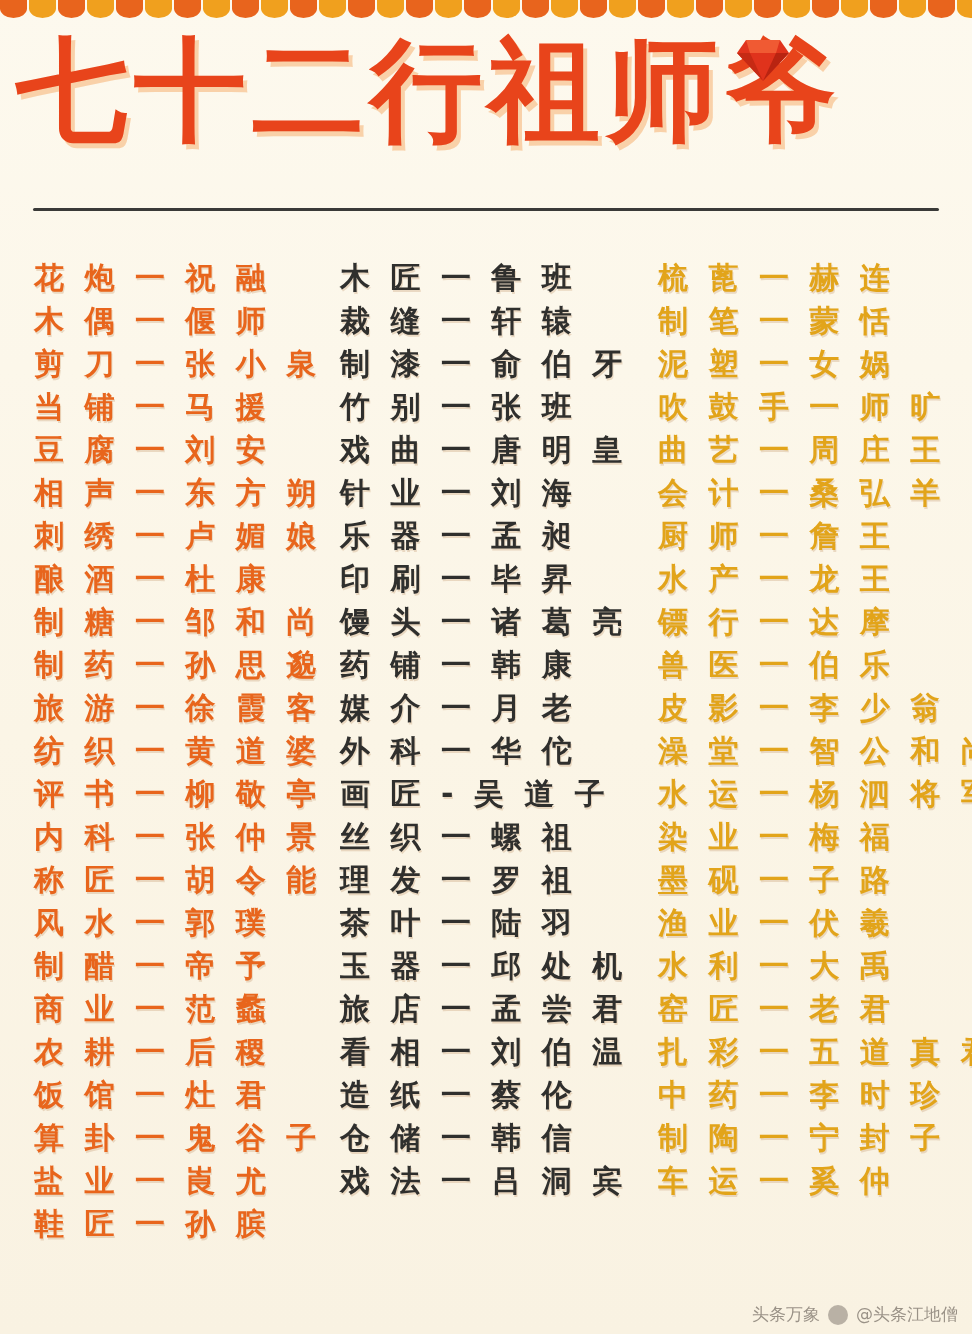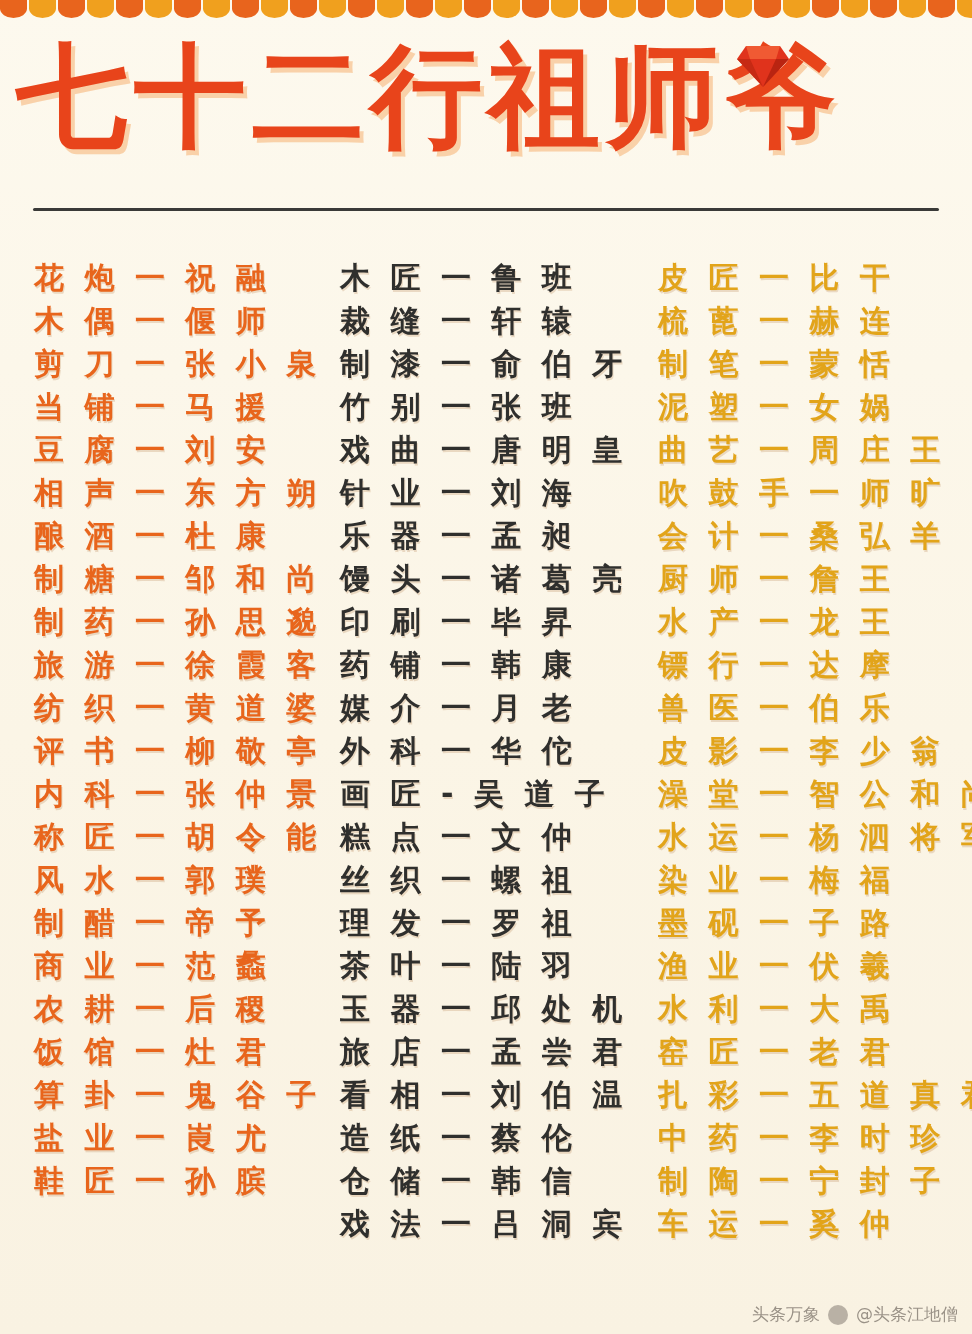--- a/index.html
+++ b/index.html
@@ -42,21 +42,21 @@
     border-bottom-right-radius: 14px 10px;
     flex: 0 0 auto;
   }
   .top-band .scallop:nth-child(even) {
     background: #f0a01e;
   }
 
   
   .title-wrap {
     position: absolute;
-    top: 32px;
+    top: 26px;
     left: 0;
     width: 858px;
     text-align: center;
   }
   .main-title {
     display: inline-block;
     font-family: "DejaVu Serif", "Liberation Serif", serif;
     font-weight: bold;
     font-size: 112px;
     line-height: 1.15;
@@ -206,20 +206,23 @@
       <div class="entry c-orange">
           <span class="ch">当 铺 一 马 援</span>
         </div>
       <div class="entry c-orange">
           <span class="ch">豆 腐 一 刘 安</span>
         </div>
       <div class="entry c-orange">
           <span class="ch">相 声 一 东 方 朔</span>
         </div>
       <div class="entry c-orange">
+          <span class="ch">刺 绣 一 卢 媚 娘</span>
+        </div>
+      <div class="entry c-orange">
           <span class="ch">酿 酒 一 杜 康</span>
         </div>
       <div class="entry c-orange">
           <span class="ch">制 糖 一 邹 和 尚</span>
         </div>
       <div class="entry c-orange">
           <span class="ch">制 药 一 孙 思 邈</span>
         </div>
       <div class="entry c-orange">
           <span class="ch">旅 游 一 徐 霞 客</span>
@@ -278,41 +281,38 @@
       <div class="entry c-dark">
           <span class="ch">戏 曲 一 唐 明 皇</span>
         </div>
       <div class="entry c-dark">
           <span class="ch">针 业 一 刘 海</span>
         </div>
       <div class="entry c-dark">
           <span class="ch">乐 器 一 孟 昶</span>
         </div>
       <div class="entry c-dark">
+          <span class="ch">印 刷 一 毕 昇</span>
+        </div>
+      <div class="entry c-dark">
           <span class="ch">馒 头 一 诸 葛 亮</span>
         </div>
       <div class="entry c-dark">
-          <span class="ch">印 刷 一 毕 昇</span>
-        </div>
-      <div class="entry c-dark">
           <span class="ch">药 铺 一 韩 康</span>
         </div>
       <div class="entry c-dark">
           <span class="ch">媒 介 一 月 老</span>
         </div>
       <div class="entry c-dark">
           <span class="ch">外 科 一 华 佗</span>
         </div>
       <div class="entry c-dark">
           <span class="ch">画 匠 - 吴 道 子</span>
         </div>
       <div class="entry c-dark">
-          <span class="ch">糕 点 一 文 仲</span>
-        </div>
-      <div class="entry c-dark">
           <span class="ch">丝 织 一 螺 祖</span>
         </div>
       <div class="entry c-dark">
           <span class="ch">理 发 一 罗 祖</span>
         </div>
       <div class="entry c-dark">
           <span class="ch">茶 叶 一 陆 羽</span>
         </div>
       <div class="entry c-dark">
           <span class="ch">玉 器 一 邱 处 机</span>
@@ -329,36 +329,33 @@
       <div class="entry c-dark">
           <span class="ch">仓 储 一 韩 信</span>
         </div>
       <div class="entry c-dark">
           <span class="ch">戏 法 一 吕 洞 宾</span>
         </div>
     </div>
 
     <div class="col col-3">
       <div class="entry c-gold">
-          <span class="ch">皮 匠 一 比 干</span>
-        </div>
-      <div class="entry c-gold">
           <span class="ch">梳 蓖 一 赫 连</span>
         </div>
       <div class="entry c-gold">
           <span class="ch">制 笔 一 蒙 恬</span>
         </div>
       <div class="entry c-gold">
           <span class="ch">泥 塑 一 女 娲</span>
         </div>
       <div class="entry c-gold">
+          <span class="ch">吹 鼓 手 一 师 旷</span>
+        </div>
+      <div class="entry c-gold">
           <span class="ch">曲 艺 一 周 庄 王</span>
-        </div>
-      <div class="entry c-gold">
-          <span class="ch">吹 鼓 手 一 师 旷</span>
         </div>
       <div class="entry c-gold">
           <span class="ch">会 计 一 桑 弘 羊</span>
         </div>
       <div class="entry c-gold">
           <span class="ch">厨 师 一 詹 王</span>
         </div>
       <div class="entry c-gold">
           <span class="ch">水 产 一 龙 王</span>
         </div>

